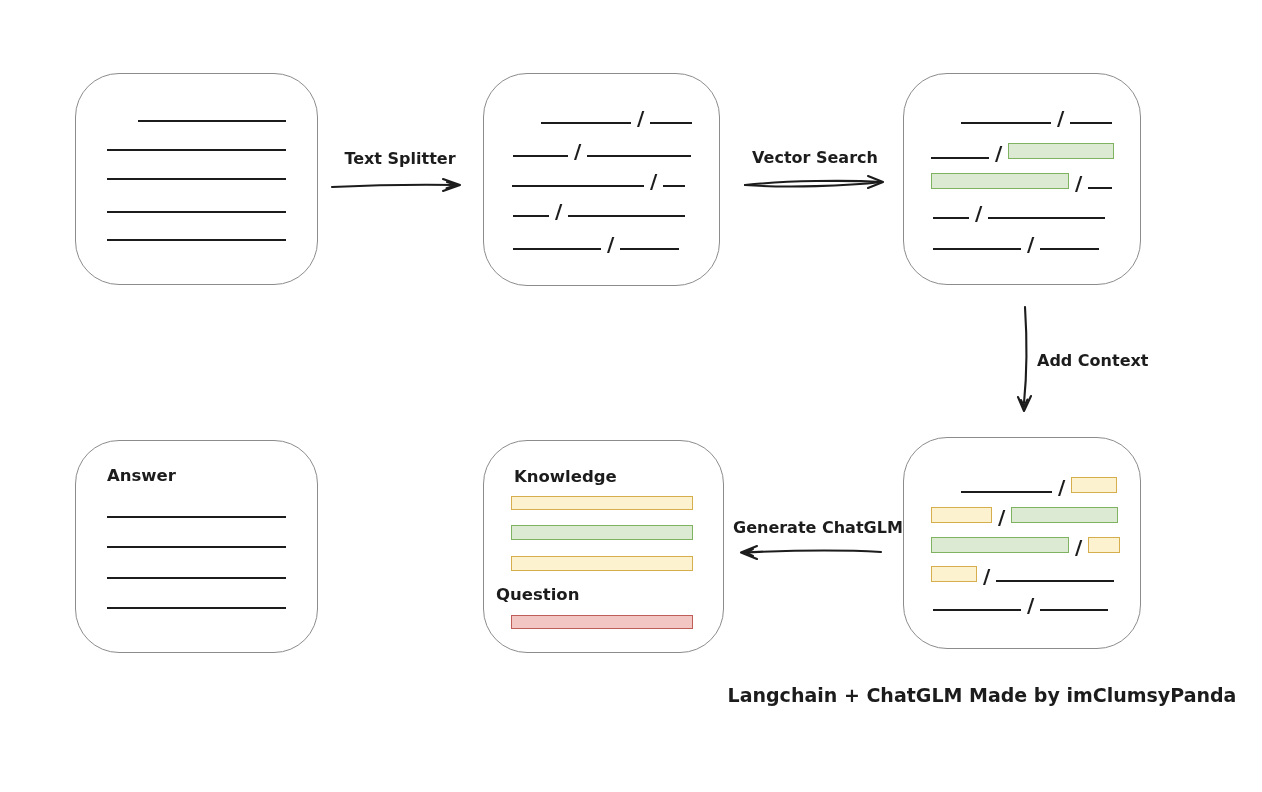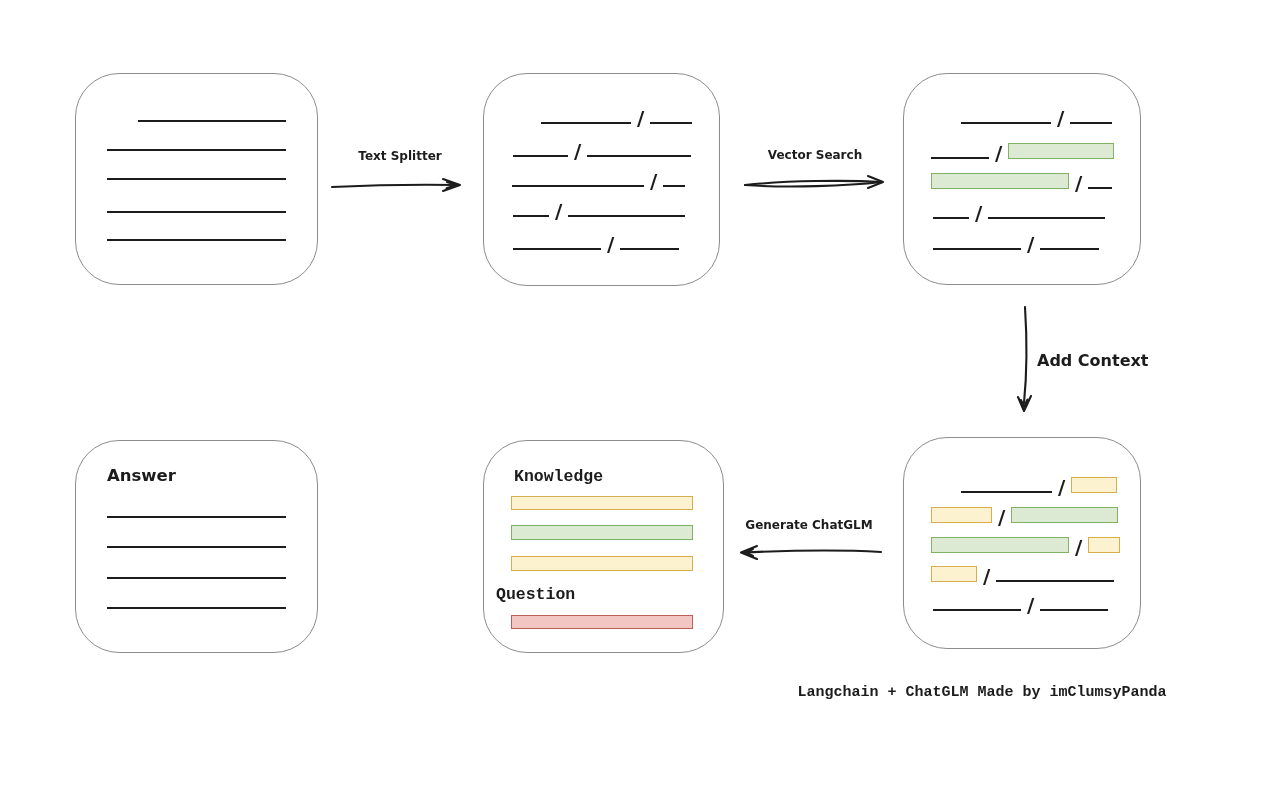--- a/index.html
+++ b/index.html
@@ -26,27 +26,27 @@
 
   .bar{position:absolute;box-sizing:border-box;}
   .bar-yellow{background:var(--yellow-fill);border:1.7px solid var(--yellow-border);}
   .bar-green{background:var(--green-fill);border:1.7px solid var(--green-border);}
   .bar-red{background:var(--red-fill);border:1.7px solid var(--red-border);}
 
   .node-title{position:absolute;font-size:16.5px;font-weight:600;white-space:nowrap;color:var(--ink);}
 
   .arrow-group{position:absolute;}
   .arrow-label{position:absolute;top:0;left:0;width:100%;text-align:center;
-               font-size:12px;font-weight:600;white-space:nowrap;color:var(--ink);}
+               font-size:16px;font-weight:600;white-space:nowrap;color:var(--ink);}
   .arrow-label-side{position:absolute;font-size:16px;font-weight:600;white-space:nowrap;color:var(--ink);}
   .arrow-svg{position:absolute;left:0;bottom:0;overflow:visible;}
   .arrow-svg path{stroke:var(--ink);stroke-width:2.1;fill:none;stroke-linecap:round;stroke-linejoin:round;}
 
   .footer{position:absolute;left:722px;top:684px;width:520px;text-align:center;
-          font-size:15px;font-weight:600;color:var(--ink);white-space:nowrap;font-family:Liberation Mono, monospace;}
+          font-size:19px;font-weight:600;color:var(--ink);white-space:nowrap;}
 </style>
 </head>
 <body>
 
 <div id="canvas">
 
   <div class="node" id="node-document" style="left:75px;top:73px;width:243px;height:212px;">
       <div class="row" style="left: 62px; top: 30px;">
         <span class="seg seg-line" style="width: 148px;"></span>
       </div>
@@ -141,21 +141,21 @@
         <span class="slash">/</span>
         <span class="seg seg-line" style="width: 118px;"></span>
       </div>
       <div class="row" style="left: 29px; top: 155px;">
         <span class="seg seg-line" style="width: 88px;"></span>
         <span class="slash">/</span>
         <span class="seg seg-line" style="width: 68px;"></span>
       </div>
     </div>
 
-  <div class="node" id="node-prompt" style="left:483px;top:440px;width:241px;height:213px;font-family:Liberation Mono, monospace;">
+  <div class="node" id="node-prompt" style="left:483px;top:440px;width:241px;height:213px;">
     <div class="node-title" style="left:30px;top:26px;">Knowledge</div>
     <div class="node-title" style="left:12px;top:144px;">Question</div>
   <div class="bar bar-yellow" style="left: 27px; top: 55px; width: 182px; height: 14px;"></div>
       <div class="bar bar-green" style="left: 27px; top: 84px; width: 182px; height: 15px;"></div>
       <div class="bar bar-yellow" style="left: 27px; top: 115px; width: 182px; height: 15px;"></div>
       <div class="bar bar-red" style="left: 27px; top: 174px; width: 182px; height: 14px;"></div>
     </div>
 
   <div class="node" id="node-answer" style="left:75px;top:440px;width:243px;height:213px;">
     <div class="node-title" style="left:31px;top:25px;">Answer</div>

